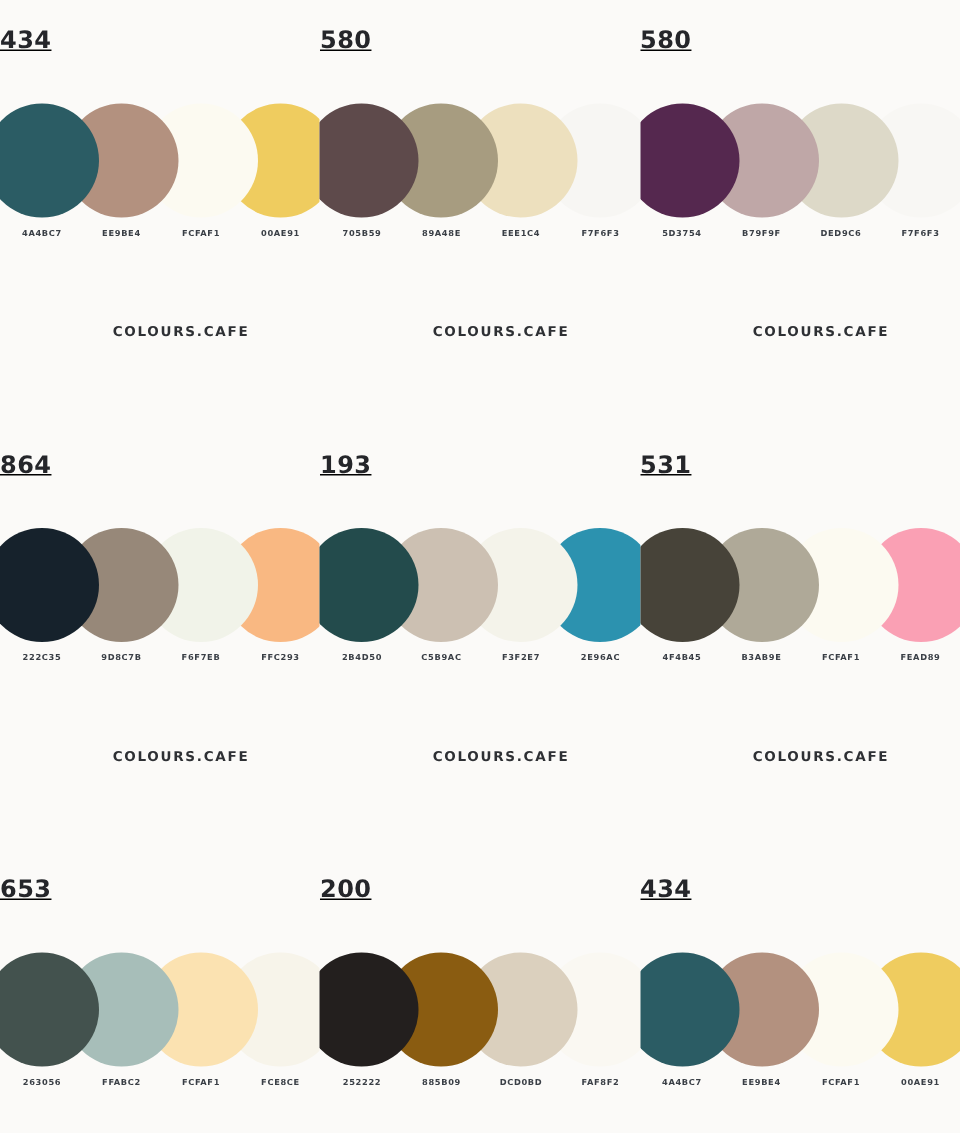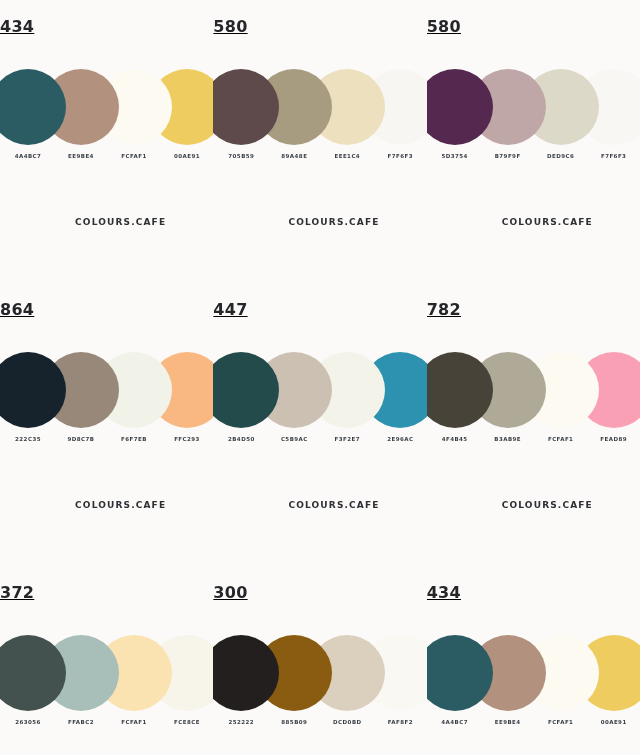--- a/index.html
+++ b/index.html
@@ -184,74 +184,74 @@
         <div class="hex-row">
           <div class="hex-label h0">222C35</div>
           <div class="hex-label h1">9D8C7B</div>
           <div class="hex-label h2">F6F7EB</div>
           <div class="hex-label h3">FFC293</div>
         </div>
       </div>
       <div class="brand">COLOURS.CAFE</div>
     </div>
     <div class="palette-card">
-      <div class="palette-number">447</div>
+      <div class="palette-number">193</div>
       <div class="swatch-area">
         <div class="swatch-strip">
           <div class="swatch s0" style="background: rgb(35, 75, 76);"></div>
           <div class="swatch s1" style="background: rgb(204, 192, 178);"></div>
           <div class="swatch s2" style="background: rgb(244, 243, 234);"></div>
           <div class="swatch s3" style="background: rgb(44, 146, 175);"></div>
         </div>
         <div class="hex-row">
           <div class="hex-label h0">2B4D50</div>
           <div class="hex-label h1">C5B9AC</div>
           <div class="hex-label h2">F3F2E7</div>
           <div class="hex-label h3">2E96AC</div>
         </div>
       </div>
       <div class="brand">COLOURS.CAFE</div>
     </div>
     <div class="palette-card">
-      <div class="palette-number">782</div>
+      <div class="palette-number">531</div>
       <div class="swatch-area">
         <div class="swatch-strip">
           <div class="swatch s0" style="background: rgb(71, 67, 57);"></div>
           <div class="swatch s1" style="background: rgb(175, 169, 152);"></div>
           <div class="swatch s2" style="background: rgb(252, 250, 241);"></div>
           <div class="swatch s3" style="background: rgb(250, 160, 180);"></div>
         </div>
         <div class="hex-row">
           <div class="hex-label h0">4F4B45</div>
           <div class="hex-label h1">B3AB9E</div>
           <div class="hex-label h2">FCFAF1</div>
           <div class="hex-label h3">FEAD89</div>
         </div>
       </div>
       <div class="brand">COLOURS.CAFE</div>
     </div>
     <div class="palette-card">
-      <div class="palette-number">372</div>
+      <div class="palette-number">653</div>
       <div class="swatch-area">
         <div class="swatch-strip">
           <div class="swatch s0" style="background: rgb(67, 82, 78);"></div>
           <div class="swatch s1" style="background: rgb(167, 190, 185);"></div>
           <div class="swatch s2" style="background: rgb(251, 226, 177);"></div>
           <div class="swatch s3" style="background: rgb(247, 244, 234);"></div>
         </div>
         <div class="hex-row">
           <div class="hex-label h0">263056</div>
           <div class="hex-label h1">FFABC2</div>
           <div class="hex-label h2">FCFAF1</div>
           <div class="hex-label h3">FCE8CE</div>
         </div>
       </div>
     </div>
     <div class="palette-card">
-      <div class="palette-number">300</div>
+      <div class="palette-number">200</div>
       <div class="swatch-area">
         <div class="swatch-strip">
           <div class="swatch s0" style="background: rgb(35, 31, 30);"></div>
           <div class="swatch s1" style="background: rgb(138, 92, 17);"></div>
           <div class="swatch s2" style="background: rgb(219, 208, 190);"></div>
           <div class="swatch s3" style="background: rgb(250, 248, 242);"></div>
         </div>
         <div class="hex-row">
           <div class="hex-label h0">252222</div>
           <div class="hex-label h1">885B09</div>

